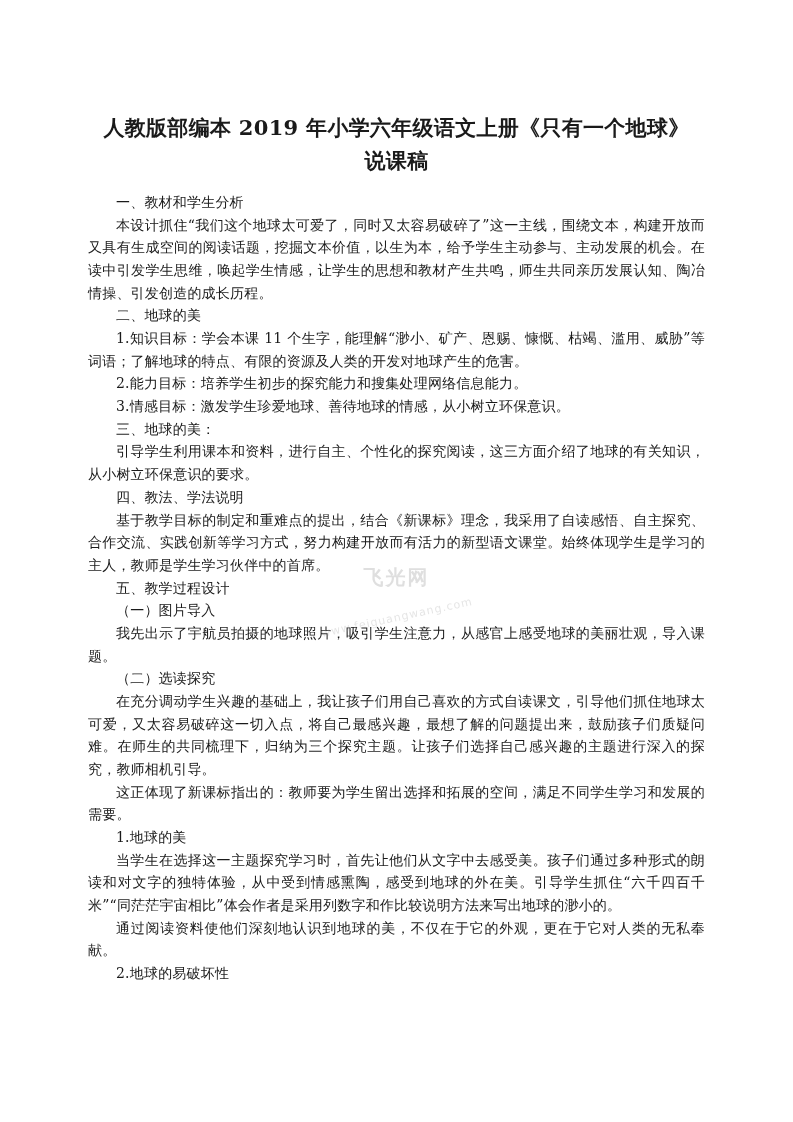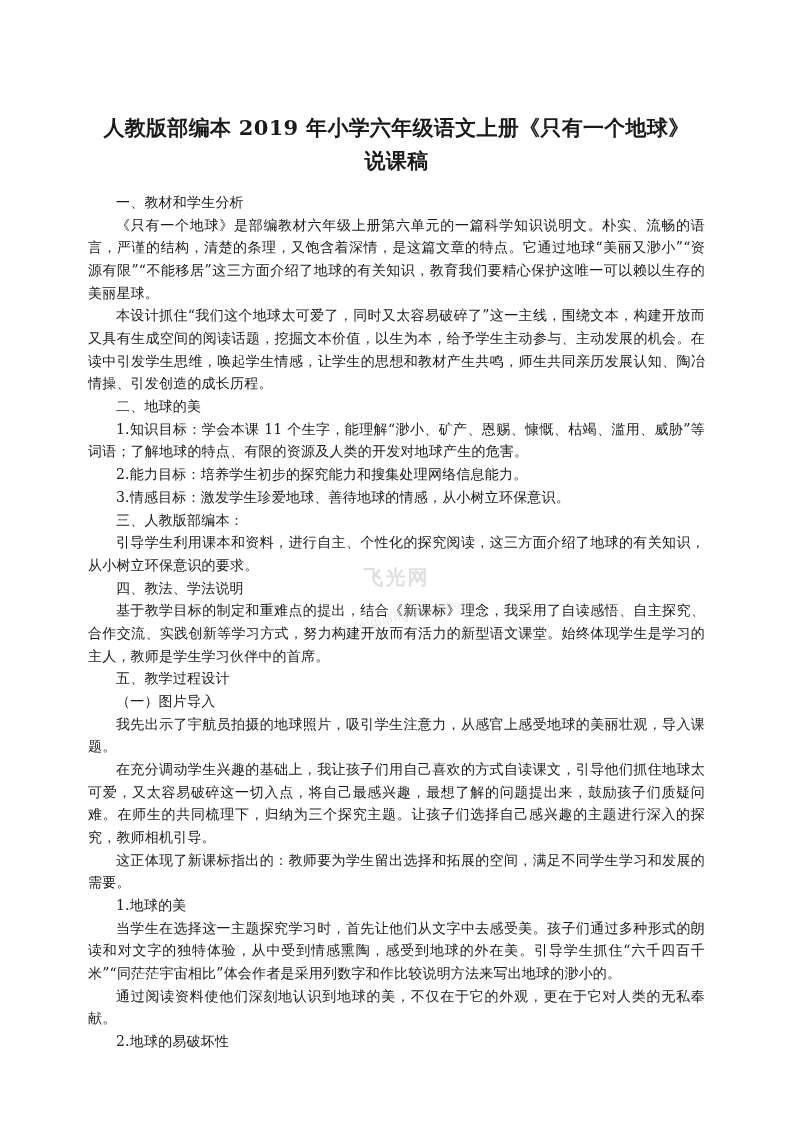--- a/index.html
+++ b/index.html
@@ -78,33 +78,33 @@
 </style>
 </head>
 <body>
 
 <div class="page">
 
   <h1 class="doc-title">人教版部编本 2019 年小学六年级语文上册《只有一个地球》说课稿</h1>
 
   <div class="doc-body">
     <p class="body-text">一、教材和学生分析</p>
-    <p class="body-text">《只有一个地球》是部编教材六年级上册第六单元的一篇科学知识说明文。朴实、流畅的语言，严谨的结构，清楚的条理，又饱含着深情，是这篇文章的特点。它通过地球“美丽又渺小”“资源有限”“不能移居”这三方面介绍了地球的有关知识，教育我们要精心保护这唯一可以赖以生存的美丽星球。</p>
     <p class="body-text">本设计抓住“我们这个地球太可爱了，同时又太容易破碎了”这一主线，围绕文本，构建开放而又具有生成空间的阅读话题，挖掘文本价值，以生为本，给予学生主动参与、主动发展的机会。在读中引发学生思维，唤起学生情感，让学生的思想和教材产生共鸣，师生共同亲历发展认知、陶冶情操、引发创造的成长历程。</p>
     <p class="body-text">二、地球的美</p>
     <p class="body-text">1.知识目标：学会本课 11 个生字，能理解“渺小、矿产、恩赐、慷慨、枯竭、滥用、威胁”等词语；了解地球的特点、有限的资源及人类的开发对地球产生的危害。</p>
     <p class="body-text">2.能力目标：培养学生初步的探究能力和搜集处理网络信息能力。</p>
     <p class="body-text">3.情感目标：激发学生珍爱地球、善待地球的情感，从小树立环保意识。</p>
-    <p class="body-text">三、人教版部编本：</p>
+    <p class="body-text">三、地球的美：</p>
     <p class="body-text">引导学生利用课本和资料，进行自主、个性化的探究阅读，这三方面介绍了地球的有关知识，从小树立环保意识的要求。</p>
     <p class="body-text">四、教法、学法说明</p>
     <p class="body-text">基于教学目标的制定和重难点的提出，结合《新课标》理念，我采用了自读感悟、自主探究、合作交流、实践创新等学习方式，努力构建开放而有活力的新型语文课堂。始终体现学生是学习的主人，教师是学生学习伙伴中的首席。</p>
     <p class="body-text">五、教学过程设计</p>
     <p class="body-text">（一）图片导入</p>
     <p class="body-text">我先出示了宇航员拍摄的地球照片，吸引学生注意力，从感官上感受地球的美丽壮观，导入课题。</p>
+    <p class="body-text">（二）选读探究</p>
     <p class="body-text">在充分调动学生兴趣的基础上，我让孩子们用自己喜欢的方式自读课文，引导他们抓住地球太可爱，又太容易破碎这一切入点，将自己最感兴趣，最想了解的问题提出来，鼓励孩子们质疑问难。在师生的共同梳理下，归纳为三个探究主题。让孩子们选择自己感兴趣的主题进行深入的探究，教师相机引导。</p>
     <p class="body-text">这正体现了新课标指出的：教师要为学生留出选择和拓展的空间，满足不同学生学习和发展的需要。</p>
     <p class="body-text">1.地球的美</p>
     <p class="body-text">当学生在选择这一主题探究学习时，首先让他们从文字中去感受美。孩子们通过多种形式的朗读和对文字的独特体验，从中受到情感熏陶，感受到地球的外在美。引导学生抓住“六千四百千米”“同茫茫宇宙相比”体会作者是采用列数字和作比较说明方法来写出地球的渺小的。</p>
     <p class="body-text">通过阅读资料使他们深刻地认识到地球的美，不仅在于它的外观，更在于它对人类的无私奉献。</p>
     <p class="body-text">2.地球的易破坏性</p>
   </div>
 
   <div class="watermark">
     <div class="wm-main">飞光网</div>

